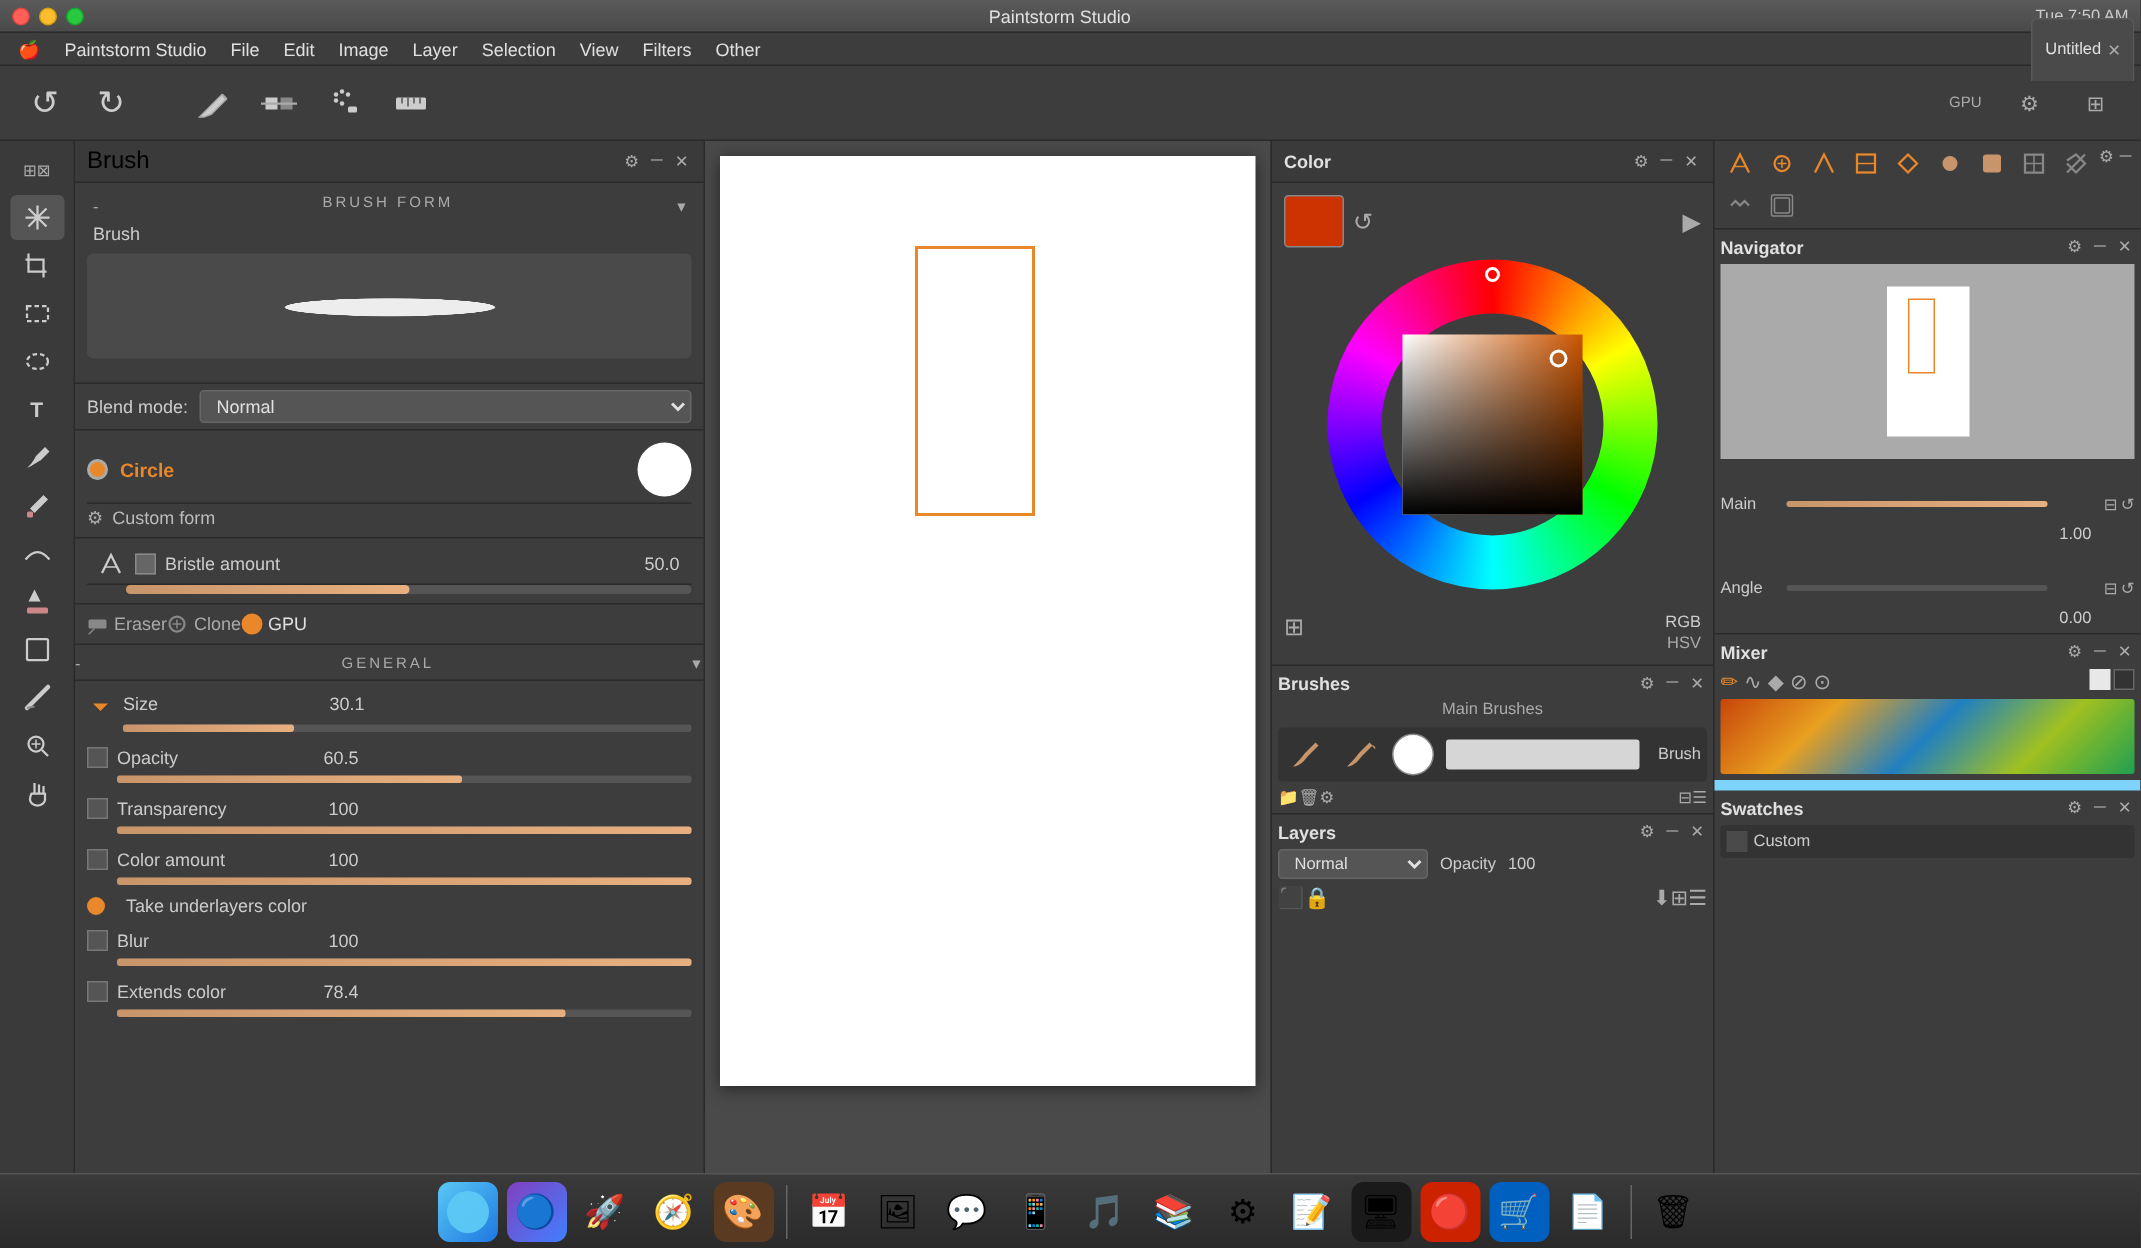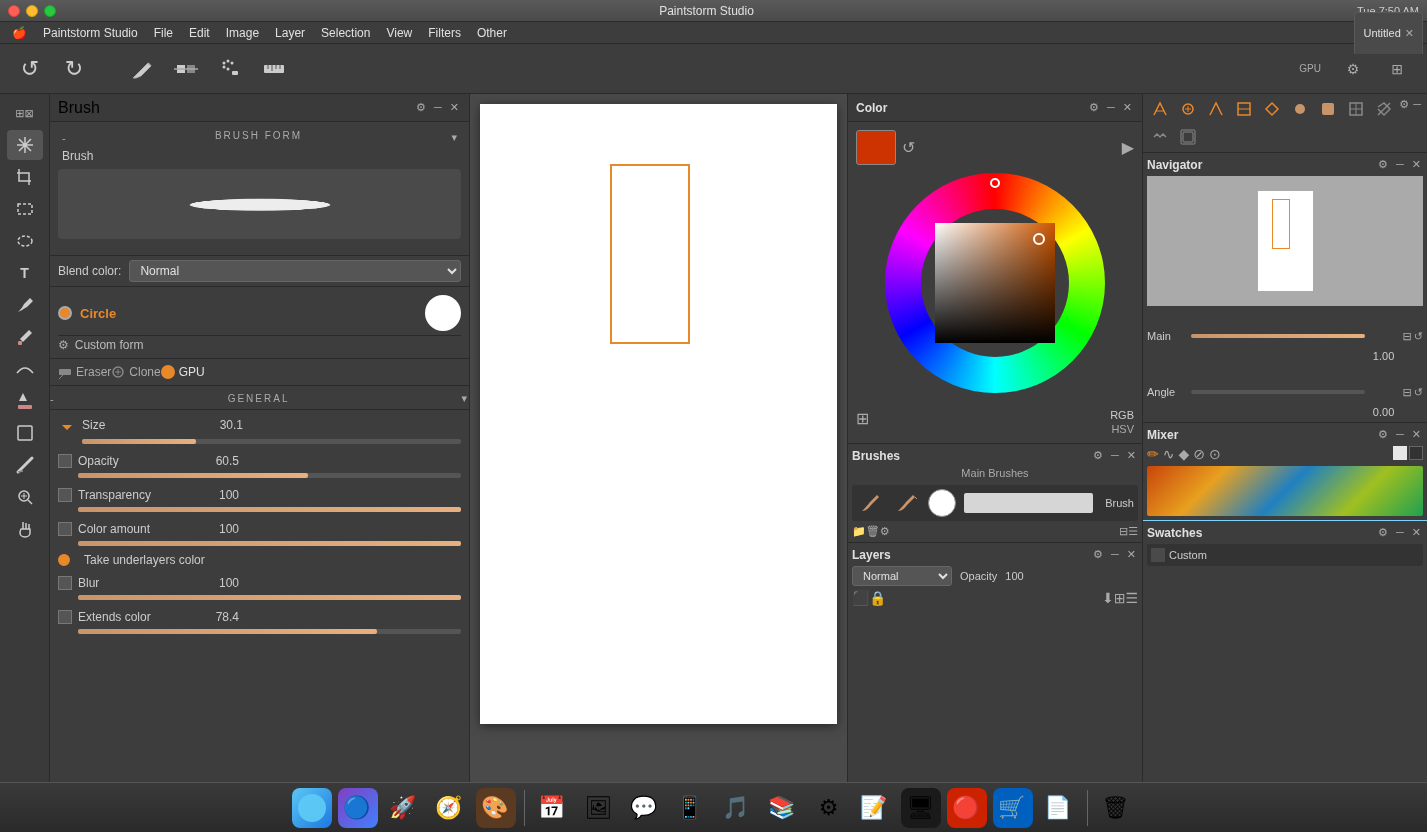--- a/index.html
+++ b/index.html
@@ -410,21 +410,21 @@
     }
     .nav-label { color: #ccc; font-size: 11px; width: 40px; }
     .nav-val { color: #ccc; font-size: 11px; width: 30px; text-align: center; margin-top: 40px; }
     .nav-track { flex: 1; height: 4px; background: #555; border-radius: 2px; }
     .nav-fill { height: 100%; background: linear-gradient(to right, #c8956a, #e8b080); border-radius: 2px; }
     .nav-icons { display: flex; gap: 2px; }
     .nav-icon { color: #aaa; font-size: 11px; }
 
     
     .mixer-section {
-      border-bottom: 1px solid #7dd3fc;
+      border-bottom: 7px solid #7dd3fc;
       padding: 4px;
     }
     .mixer-tools { display: flex; gap: 4px; margin-bottom: 4px; }
     .mixer-canvas { width: 100%; height: 50px; background: linear-gradient(135deg, #c8450a 0%, #e8a020 25%, #2080c0 50%, #a0c020 75%, #20a050 100%); border-radius: 2px; }
 
     
     .swatches-section { padding: 4px; }
 
     
     .dock {
@@ -690,41 +690,59 @@
         <div class="section-label">BRUSH FORM</div>
         <span style="color:#aaa; font-size:11px; margin-right:4px;">▾</span>
       </div>
       <div style="color:#ccc; font-size:12px; margin-bottom:6px; padding-left:4px;">Brush</div>
       <div class="brush-preview">
         <div class="brush-shape"></div>
       </div>
     </div>
 
     <div class="blend-mode-row">
-      <span class="blend-label">Blend color:</span>
+      <span class="blend-label">Blend mode:</span>
       <select class="blend-select">
         <option>Normal</option>
         <option>Multiply</option>
         <option>Screen</option>
         <option>Overlay</option>
       </select>
     </div>
 
     <div style="padding: 4px 8px; border-bottom: 1px solid #2a2a2a;">
       <div class="circle-row" style="padding: 4px 0;">
         <div class="radio-dot"></div>
         <span class="circle-label">Circle</span>
         <div class="circle-preview"></div>
       </div>
       <div style="display:flex; align-items:center; gap:6px; padding: 2px 0;">
         <span style="color:#aaa; font-size:12px;">⚙</span>
         <span style="color:#bbb; font-size:12px;">Custom form</span>
       </div>
     </div>
 
+    <div style="padding: 4px 8px 0; border-bottom: 1px solid #2a2a2a;">
+      <div class="bristle-row">
+        <div style="width:18px; height:18px; color:#ccc; font-size:12px; display:flex; align-items:center;">
+          <svg width="16" height="16" viewBox="0 0 16 16" fill="none">
+              <path d="M2 14L8 2L14 14" stroke="#ccc" stroke-width="1.5"></path>
+              <path d="M4 10L12 10" stroke="#ccc" stroke-width="1"></path>
+            </svg>
+        </div>
+        <div class="bristle-checkbox"></div>
+        <span class="bristle-label">Bristle amount</span>
+        <span class="bristle-value">50.0</span>
+      </div>
+      <div style="padding: 0 0 6px 26px;">
+        <div class="slider-track">
+          <div class="slider-fill" style="width:50%;"></div>
+        </div>
+      </div>
+    </div>
 
     <div class="eraser-row">
       <div class="eraser-item">
         <svg width="14" height="14" viewBox="0 0 14 14" fill="none">
             <rect x="1" y="4" width="12" height="6" rx="1" fill="#888"></rect>
             <path d="M5 10L1 14" stroke="#888" stroke-width="1"></path>
           </svg>
         <span style="cursor:pointer;">Eraser</span>
       </div>
       <div class="eraser-item">

